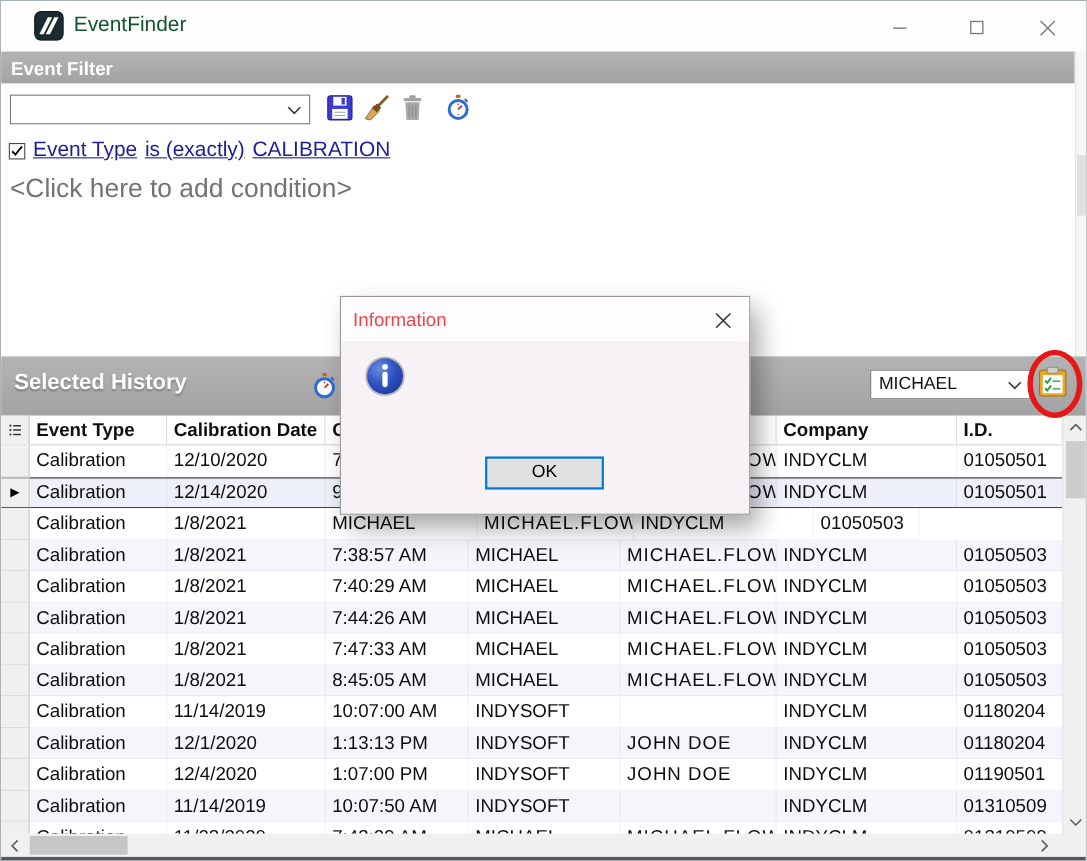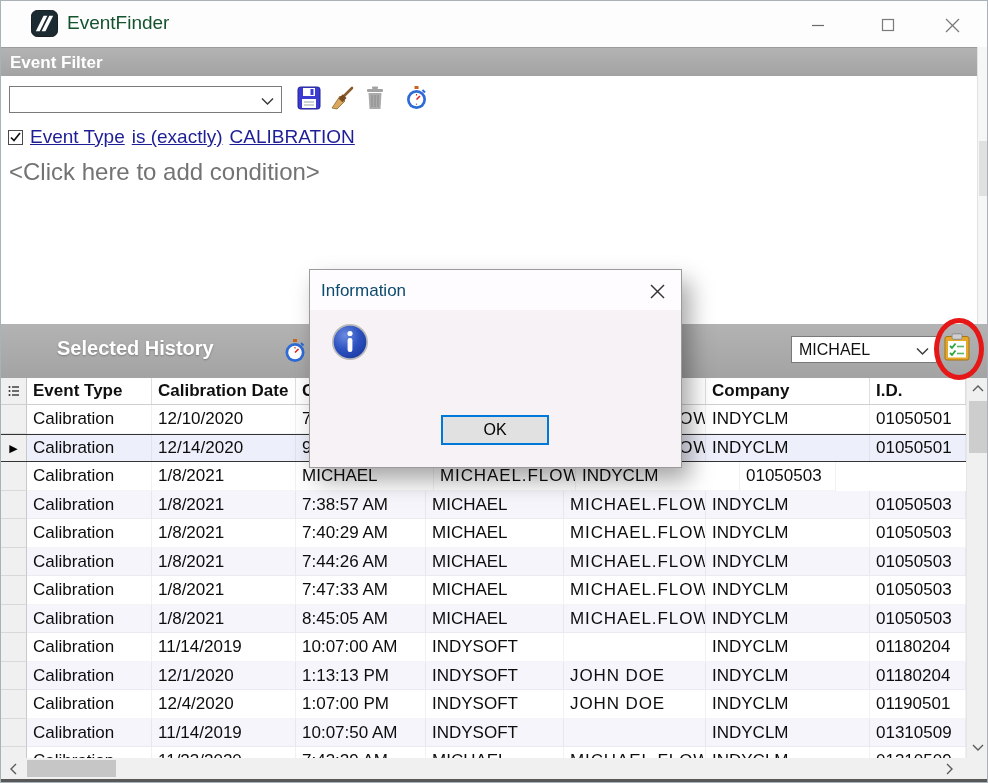--- a/index.html
+++ b/index.html
@@ -11,21 +11,21 @@
   .titlebar{position:absolute;left:0;top:0;width:988px;height:46px;background:#fdfdfd;}
   .app-logo{position:absolute;left:30px;top:9px;width:27px;height:27px;}
   .app-title{position:absolute;left:66px;top:11px;font-size:19px;color:#14532d;}
   .winbtn{position:absolute;top:12px;width:34px;height:24px;display:flex;align-items:center;justify-content:center;}
   .winbtn.min{left:800px}.winbtn.max{left:870px}.winbtn.close{left:934px}
 
   
   .section-bar{position:absolute;background:linear-gradient(#b3b3b3,#a3a3a3);color:#fff;font-weight:bold;box-sizing:border-box;}
   .filterbar{left:0;top:46px;width:976px;height:29px;font-size:17px;line-height:29px;padding-left:9px;border-top:1px solid #9c9c9c;}
   .historybar{left:0;top:323px;width:988px;height:54px;}
-  .history-title{position:absolute;left:12px;top:13px;font-size:20px;font-weight:bold;color:#fff;text-shadow:0 1px 2px rgba(0,0,0,.28);margin-left:44px;}
+  .history-title{position:absolute;left:12px;top:13px;font-size:20px;font-weight:bold;color:#fff;text-shadow:0 1px 2px rgba(0,0,0,.28);}
   .history-stopwatch{position:absolute;left:283px;top:15px;width:22px;height:24px;}
 
   
   .panel-scroll{position:absolute;left:976px;top:46px;width:12px;height:277px;background:#f6f6f6;border-left:1px solid #e2e2e2;box-sizing:border-box;}
   .panel-scroll .pthumb{position:absolute;left:1px;top:94px;width:9px;height:55px;background:#e0e0e0;}
 
   
   .filter-panel{position:absolute;left:0;top:75px;width:976px;height:248px;background:#fff;}
   .combo{position:absolute;box-sizing:border-box;background:#fff;border:1px solid #7a7a7a;}
   .combo .chev{position:absolute;right:7px;top:50%;transform:translateY(-50%);}
@@ -69,21 +69,21 @@
   .hs-btn{position:absolute;top:0;width:21px;height:21px;display:flex;align-items:center;justify-content:center;}
   .hs-left{left:2px}.hs-right{left:938px}
   .hs-thumb{position:absolute;left:26px;top:2px;width:89px;height:17px;background:#c6c6c6;}
   .corner{position:absolute;left:965px;top:757px;width:23px;height:21px;background:#f0f0f0;}
   .bottom-edge{position:absolute;left:0;top:778px;width:988px;height:5px;background:#585858;}
 
   
   .dialog{position:absolute;left:308px;top:268px;width:373px;height:199px;background:#f6f2f5;
     border:1px solid #9b9b9b;box-shadow:8px 12px 22px rgba(0,0,0,.35);z-index:50;box-sizing:border-box;}
   .dlg-title{position:relative;height:40px;background:#fefcfe;}
-  .dlg-title-text{position:absolute;left:11px;top:11px;font-size:17px;color:#0c4a6e;}
+  .dlg-title-text{position:absolute;left:11px;top:11px;font-size:17px;color:#ef4444;}
   .dlg-close{position:absolute;right:12px;top:9px;width:24px;height:24px;display:flex;align-items:center;justify-content:center;}
   .dlg-body{position:relative;height:157px;}
   .dlg-icon{position:absolute;left:21px;top:13px;width:38px;height:38px;}
   .dlg-msg{position:absolute;left:77px;top:27px;font-size:16px;color:#000;}
   .dlg-ok{position:absolute;left:131px;top:105px;width:108px;height:30px;background:#e1e1e1;
     border:2px solid #0078d7;font-size:16px;color:#000;font-family:inherit;cursor:pointer;}
 </style>
 </head>
 <body>
 

